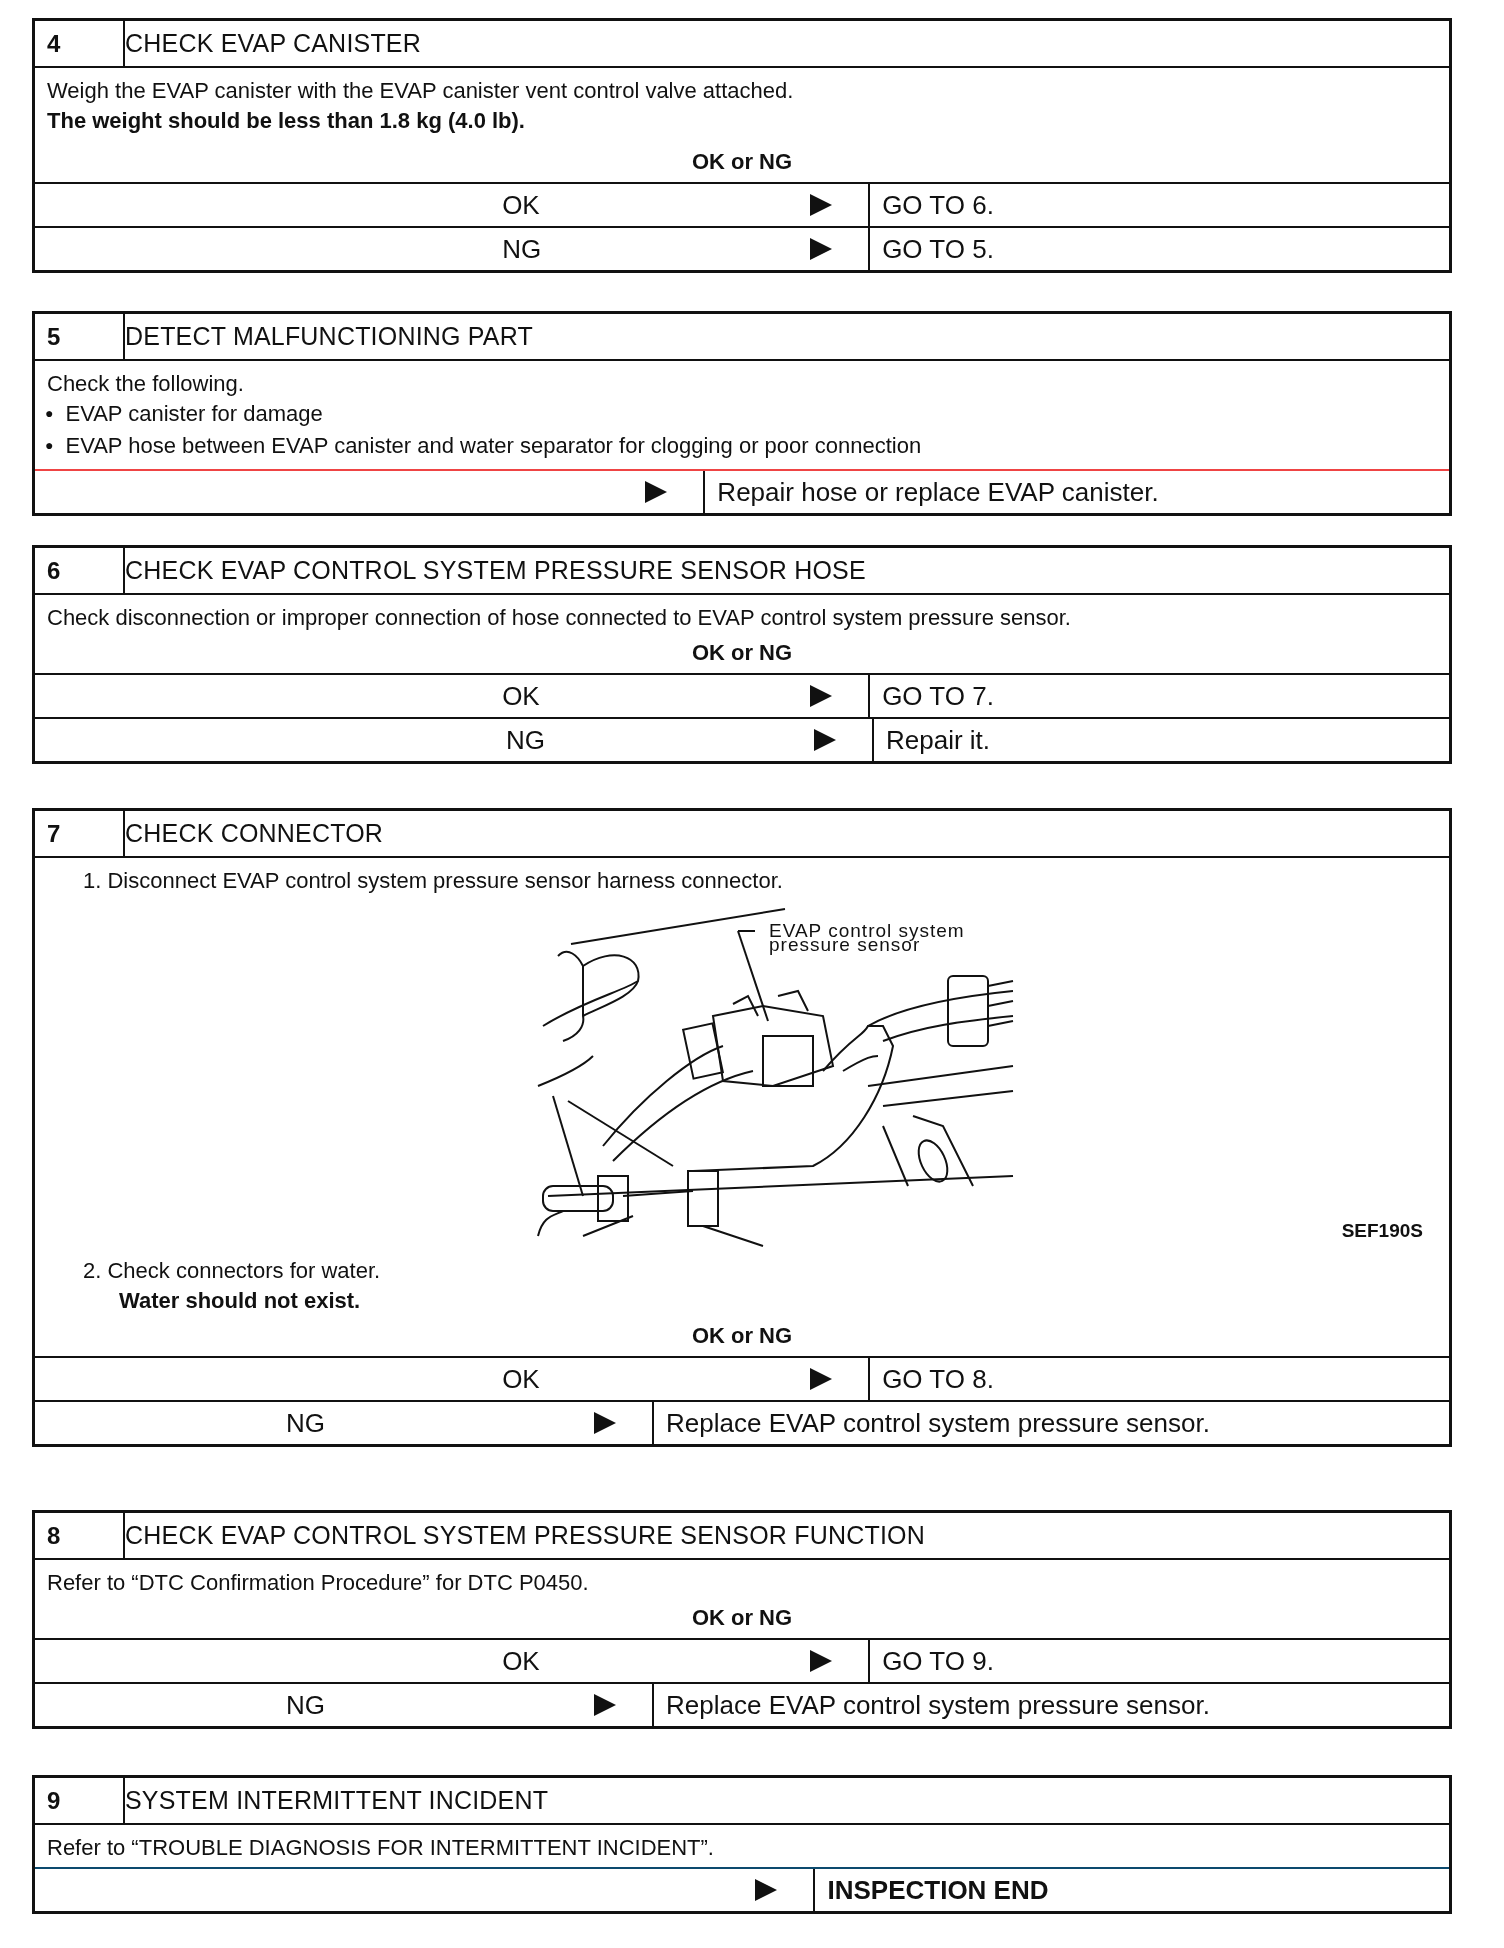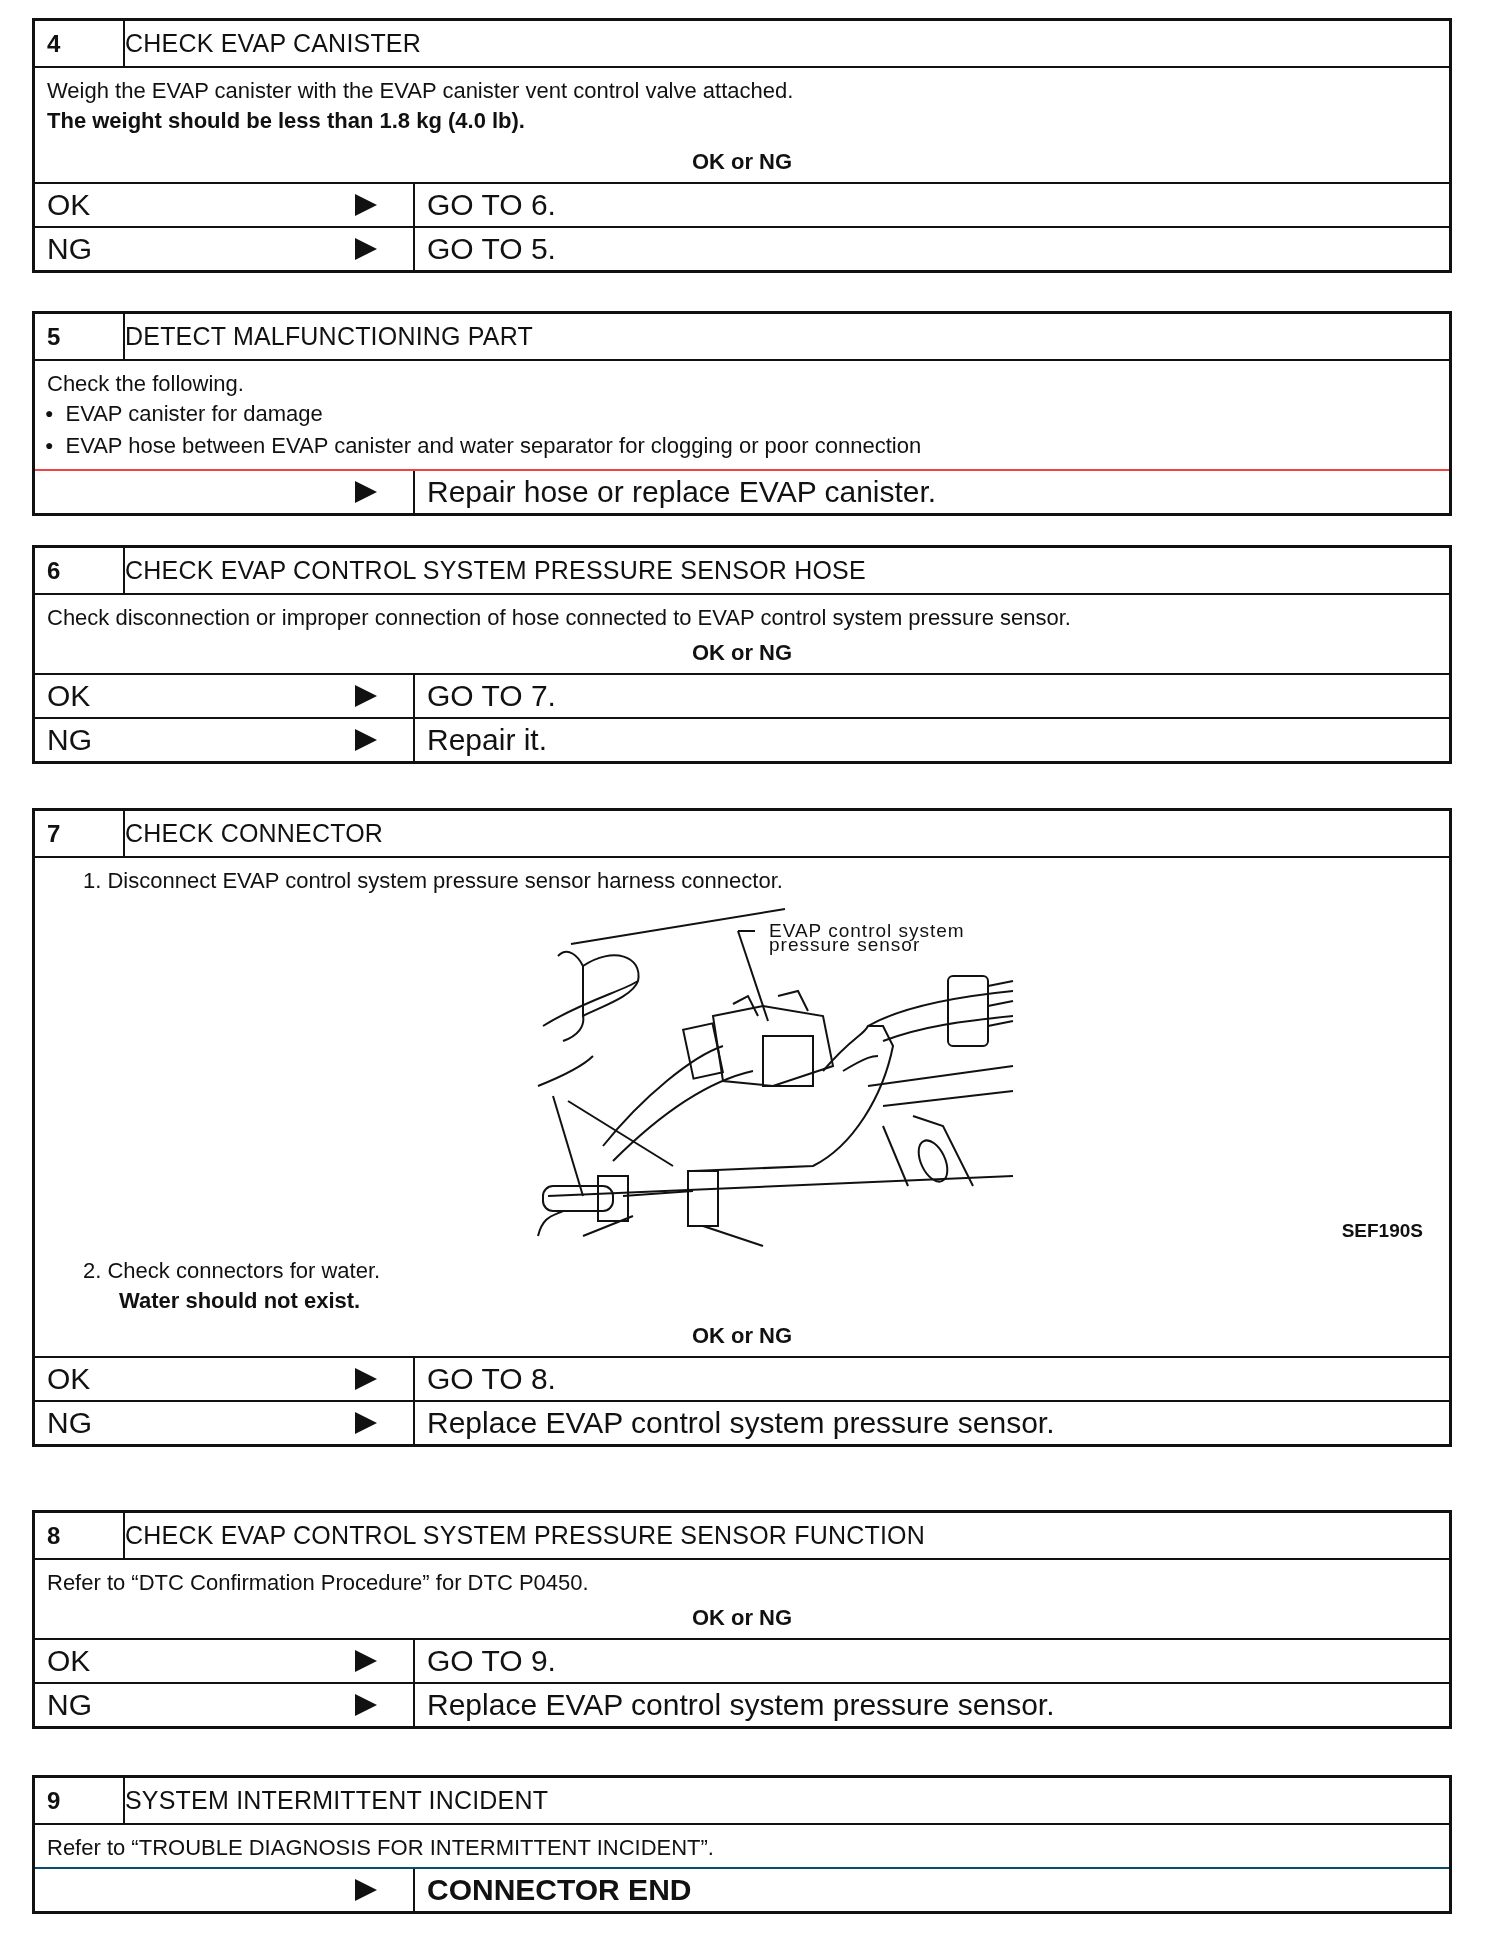--- a/index.html
+++ b/index.html
@@ -12,21 +12,21 @@
     border: 3px solid #111; box-sizing: border-box; background: #fff;
   }
   .hdr { display: flex; border-bottom: 2px solid #111; height: 45px; align-items: center; }
   .hdr .num { width: 90px; padding-left: 12px; font-weight: bold; font-size: 24px; border-right: 2px solid #111; height: 100%; display: flex; align-items: center; box-sizing: border-box; }
   .hdr .title { padding-left: 0; font-weight: normal; font-size: 25px; letter-spacing: 0.2px; }
   .body { padding: 8px 12px 6px 12px; font-size: 22px; line-height: 30px; }
   .body .bold { font-weight: bold; }
   .body .bullet::before { content: "\25CF"; font-size: 14px; margin-right: 12px; position: relative; top: -3px; }
   .body .bullet { margin-left: -2px; }
   .okng { text-align: center; font-weight: bold; font-size: 22px; height: 40px; line-height: 40px; border-bottom: 2px solid #111; }
-  .row { display: flex; height: 42px; border-bottom: 2px solid #111; font-size: 30px; }
+  .row { display: flex; height: 42px; border-bottom: 2px solid #111; font-size: 26px; justify-content: center; }
   .row:last-child { border-bottom: none; }
   .row .res { width: 380px; display: flex; align-items: center; padding-left: 12px; box-sizing: border-box; border-right: 2px solid #111; position: relative; }
   .row .arrow { position: absolute; right: 36px; top: 50%; transform: translateY(-50%); width: 0; height: 0; border-top: 11px solid transparent; border-bottom: 11px solid transparent; border-left: 22px solid #111; }
   .row .act { display: flex; align-items: center; padding-left: 12px; }
   .row .act.bold { font-weight: bold; }
   .figure { position: relative; height: 360px; }
   .figure svg { position: absolute; left: 440px; top: 0; }
   .figcode { position: absolute; right: 14px; bottom: 10px; font-weight: bold; font-size: 19px; }
   .sub { padding-left: 36px; }
 </style>
@@ -205,15 +205,15 @@
     <div class="title">SYSTEM INTERMITTENT INCIDENT</div>
   </div>
   <div class="body" style="border-bottom:2px solid #0c4a6e; padding-bottom:4px;">
     <div>Refer to “TROUBLE DIAGNOSIS FOR INTERMITTENT INCIDENT”.</div>
   </div>
   <div class="row">
     <div class="res">
         <span></span>
         <span class="arrow"></span>
       </div>
-    <div class="act bold">CONNECTOR END</div>
+    <div class="act bold">INSPECTION END</div>
   </div>
 </div>
 
 </body></html>

